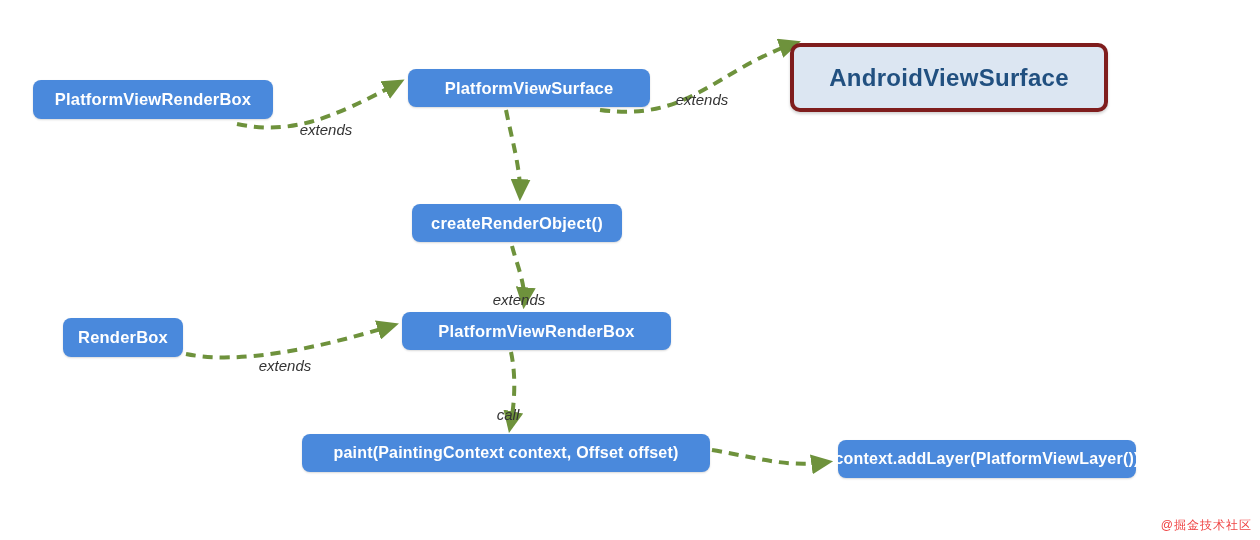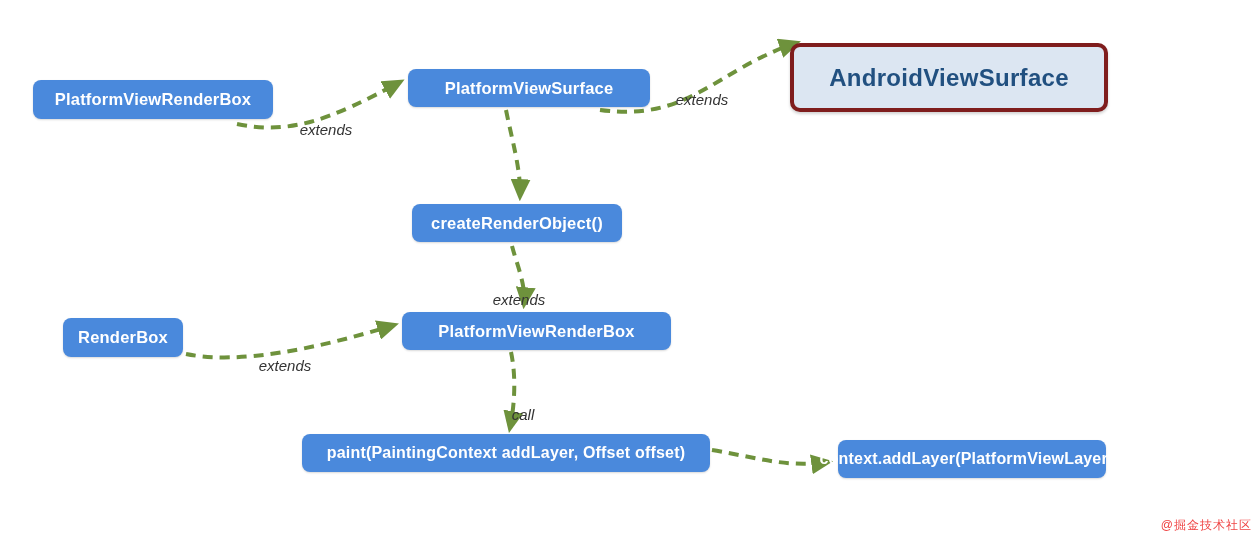--- a/index.html
+++ b/index.html
@@ -56,29 +56,29 @@
   <div class="node" style="left:408px;top:69px;width:242px;height:38px;">PlatformViewSurface</div>
 
   <div class="node node-highlight" style="left:790px;top:43px;width:310px;height:61px;">AndroidViewSurface</div>
 
   <div class="node" style="left:412px;top:204px;width:210px;height:38px;">createRenderObject()</div>
 
   <div class="node" style="left:63px;top:318px;width:120px;height:39px;">RenderBox</div>
 
   <div class="node" style="left:402px;top:312px;width:269px;height:38px;">PlatformViewRenderBox</div>
 
-  <div class="node node-small" style="left:302px;top:434px;width:408px;height:38px;">paint(PaintingContext addLayer, Offset offset)</div>
+  <div class="node node-small" style="left:302px;top:434px;width:408px;height:38px;">paint(PaintingContext context, Offset offset)</div>
 
-  <div class="node node-small" style="left:838px;top:440px;width:268px;height:38px;">context.addLayer(PlatformViewLayer())</div>
+  <div class="node node-small" style="left:838px;top:440px;width:298px;height:38px;">context.addLayer(PlatformViewLayer())</div>
 
   <div class="edge-label" style="left:326px;top:106px;">extends</div>
 
   <div class="edge-label" style="left:702px;top:76px;">extends</div>
 
   <div class="edge-label" style="left:519px;top:276px;">extends</div>
 
   <div class="edge-label" style="left:285px;top:342px;">extends</div>
 
-  <div class="edge-label" style="left:523px;top:391px;text-align:center;">call</div>
+  <div class="edge-label" style="left:508px;top:391px;text-align:center;">call</div>
 
   <div class="watermark">@掘金技术社区</div>
 
 </div>
 
 </body></html>

